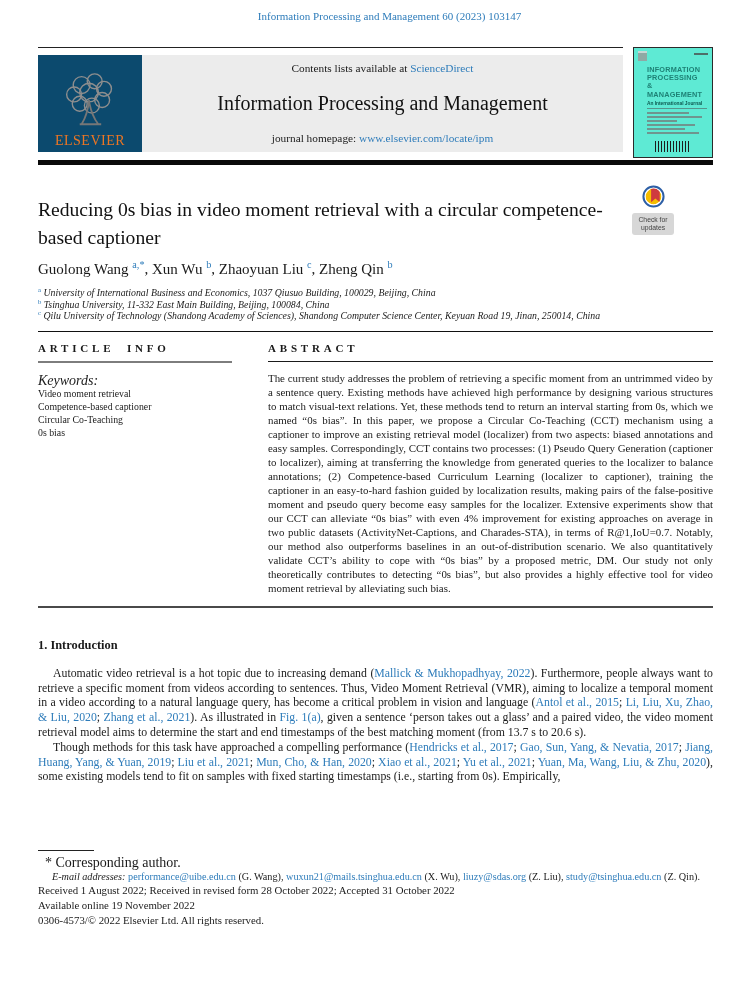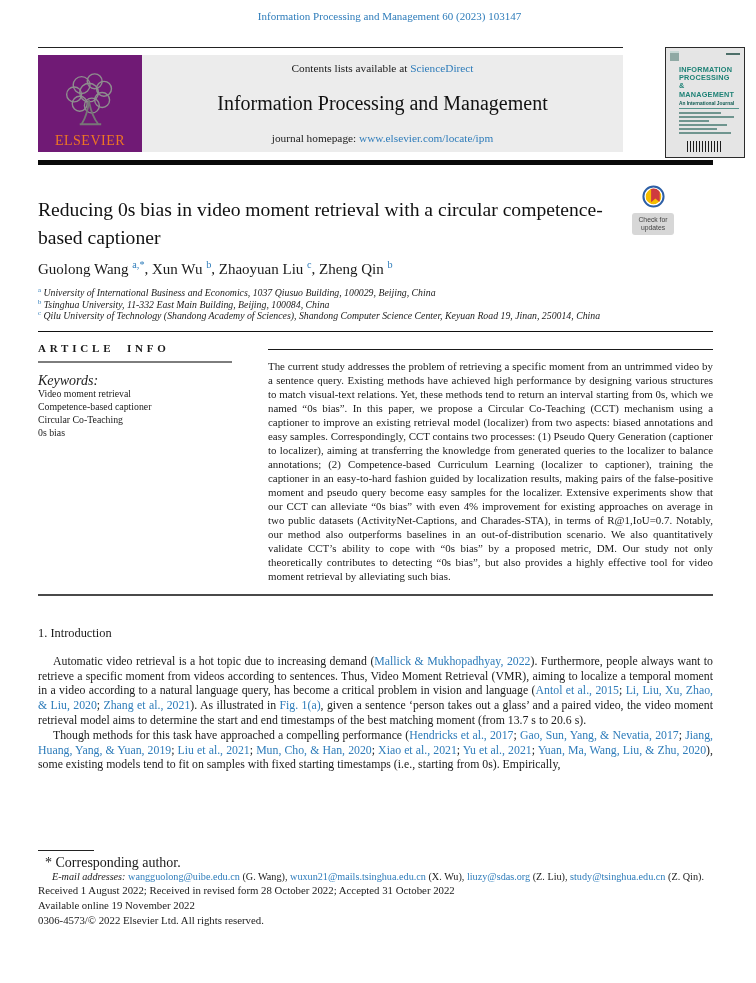--- a/index.html
+++ b/index.html
@@ -17,40 +17,39 @@
   .journal-ref {
     position:absolute; top:10px; left:0; width:100%;
     text-align:center; font-size:11px; color:#2e7cba;
   }
   .top-rule { position:absolute; left:38px; top:47px; width:585px; border-top:1.3px solid #222; }
   .banner {
     position:absolute; left:38px; top:55px; width:585px; height:97px;
     background:#ececec;
   }
   .logo-panel {
-    position:absolute; left:0; top:0; width:104px; height:97px; background:#701a75;
+    position:absolute; left:0; top:0; width:104px; height:97px; background:#0c4a6e;
     display:flex; flex-direction:column; align-items:center; justify-content:flex-end;
     padding-bottom:3px; box-sizing:border-box;
   }
   .elsevier-word {
     font-size:14px; letter-spacing:0.5px; color:#ee7623; margin-top:1px;
   }
   .banner-center {
     position:absolute; left:104px; right:0; top:0; bottom:0;
     display:flex; flex-direction:column; align-items:center; justify-content:space-between;
     padding:7px 0 8px 0; box-sizing:border-box;
   }
   .contents-line, .homepage-line { font-size:11.3px; color:#1a1a1a; }
   .banner-journal-title { font-size:20px; color:#111; }
 
   .cover {
     position:absolute; left:633px; top:47px; width:80px; height:111px;
-    background:#e5e5e5; border:1px solid #2b2b2b; box-sizing:border-box;
+    background:#5eead4; border:1px solid #2b2b2b; box-sizing:border-box;
     font-family:"Liberation Sans", sans-serif;
-    margin-left:32px;
   }
   .cov-head { display:flex; justify-content:space-between; padding:3px 4px 0 4px; }
   .cov-mark { width:9px; height:10px; background:#8fa9a4; box-shadow:inset 0 2px 0 #c7d8d5; }
   .cov-issn { width:14px; height:2px; background:#4d6f69; margin-top:2px; }
   .cov-title { margin:5px 0 0 13px; font-weight:bold; font-size:7.3px; line-height:8.2px; color:#1e8276; letter-spacing:0.2px; }
   .cov-sub { margin:2px 0 0 13px; font-weight:bold; font-size:4.8px; color:#0d5a50; }
   .cov-rule { margin:2px 5px 0 13px; border-top:1px solid #55958c; }
   .cov-lines { margin:3px 6px 0 13px; }
   .cov-lines div { height:2px; background:#6f958f; margin-bottom:2px; }
   .cl1{width:42px;} .cl2{width:55px;} .cl3{width:30px;} .cl4{width:48px;} .cl5{width:38px;} .cl6{width:52px;}
@@ -86,21 +85,21 @@
   .col-gap   { width:36px; }
   .col-right { flex:1; }
   .col-head { font-size:11px; font-weight:bold; letter-spacing:3.8px; word-spacing:6px; }
   .rule-left  { margin-top:7px; border-top:2.5px solid #7d7d7d; }
   .rule-right { margin-top:7px; border-top:1.5px solid #1a1a1a; }
   .kw-label { margin-top:11px; font-style:italic; font-size:14px; line-height:13px; }
   .kw-list div { font-size:9.8px; line-height:13px; }
   .abstract-body { margin-top:9px; font-size:10.9px; line-height:14px; text-align:justify; }
   .abs-rule { margin-top:11px; border-top:2px solid #4a4a4a; }
 
-  .sec-head { margin:30px 0 0 0; font-size:12.4px; font-weight:normal; }
+  .sec-head { margin:30px 0 0 0; font-size:12.4px; font-weight:bold; }
   .para { margin:13px 0 0 0; font-size:11.8px; line-height:14.8px; text-align:justify; text-indent:15px; }
   .para + .para { margin-top:0; }
 
   
   .bottom-block { position:absolute; left:38px; top:850px; width:675px; }
   .fn-rule { width:56px; border-top:1.3px solid #222; margin-bottom:5px; }
   .fn-line   { font-size:14px; line-height:13.5px; text-indent:7px; }
   .fn-emails { font-size:10.2px; line-height:13.5px; text-indent:14px; }
   .doi { margin-top:12px; font-size:10.8px; line-height:15px; }
   .meta-line { font-size:10.8px; line-height:15px; }
@@ -198,33 +197,34 @@
         <div class="kw-label">Keywords:</div>
         <div class="kw-list">
             <div>Video moment retrieval</div>
             <div>Competence-based captioner</div>
             <div>Circular Co-Teaching</div>
             <div>0s bias</div>
           </div>
       </div>
       <div class="col-gap"></div>
       <div class="col-right">
+        <div class="col-head">ABSTRACT</div>
         <div class="rule-right"></div>
         <div class="abstract-body">The current study addresses the problem of retrieving a specific moment from an untrimmed video by a sentence query. Existing methods have achieved high performance by designing various structures to match visual-text relations. Yet, these methods tend to return an interval starting from 0s, which we named “0s bias”. In this paper, we propose a Circular Co-Teaching (CCT) mechanism using a captioner to improve an existing retrieval model (localizer) from two aspects: biased annotations and easy samples. Correspondingly, CCT contains two processes: (1) Pseudo Query Generation (captioner to localizer), aiming at transferring the knowledge from generated queries to the localizer to balance annotations; (2) Competence-based Curriculum Learning (localizer to captioner), training the captioner in an easy-to-hard fashion guided by localization results, making pairs of the false-positive moment and pseudo query become easy samples for the localizer. Extensive experiments show that our CCT can alleviate “0s bias” with even 4% improvement for existing approaches on average in two public datasets (ActivityNet-Captions, and Charades-STA), in terms of R@1,IoU=0.7. Notably, our method also outperforms baselines in an out-of-distribution scenario. We also quantitatively validate CCT’s ability to cope with “0s bias” by a proposed metric, DM. Our study not only theoretically contributes to detecting “0s bias”, but also provides a highly effective tool for video moment retrieval by alleviating such bias.</div>
       </div>
     </div>
     <div class="abs-rule"></div>
 
     <h2 class="sec-head">1. Introduction</h2>
     <p class="para"><span>Automatic video retrieval is a hot topic due to increasing demand (</span><span class="lnk">Mallick &amp; Mukhopadhyay, 2022</span><span>). Furthermore, people always want to retrieve a specific moment from videos according to sentences. Thus, Video Moment Retrieval (VMR), aiming to localize a temporal moment in a video according to a natural language query, has become a critical problem in vision and language (</span><span class="lnk">Antol et al., 2015</span><span>; </span><span class="lnk">Li, Liu, Xu, Zhao, &amp; Liu, 2020</span><span>; </span><span class="lnk">Zhang et al., 2021</span><span>). As illustrated in </span><span class="lnk">Fig. 1(a)</span><span>, given a sentence ‘person takes out a glass’ and a paired video, the video moment retrieval model aims to determine the start and end timestamps of the best matching moment (from 13.7 s to 20.6 s).</span></p>
     <p class="para"><span>Though methods for this task have approached a compelling performance (</span><span class="lnk">Hendricks et al., 2017</span><span>; </span><span class="lnk">Gao, Sun, Yang, &amp; Nevatia, 2017</span><span>; </span><span class="lnk">Jiang, Huang, Yang, &amp; Yuan, 2019</span><span>; </span><span class="lnk">Liu et al., 2021</span><span>; </span><span class="lnk">Mun, Cho, &amp; Han, 2020</span><span>; </span><span class="lnk">Xiao et al., 2021</span><span>; </span><span class="lnk">Yu et al., 2021</span><span>; </span><span class="lnk">Yuan, Ma, Wang, Liu, &amp; Zhu, 2020</span><span>), some existing models tend to fit on samples with fixed starting timestamps (i.e., starting from 0s). Empirically,</span></p>
   </div>
 
   <div class="bottom-block">
     <div class="fn-rule"></div>
     <div class="fn-line">* Corresponding author.</div>
-    <div class="fn-emails"><span class="it">E-mail addresses: </span><span class="lnk">wangguolong@uibe.edu.cn</span><span> (G. Wang), </span><span class="lnk">wuxun21@mails.tsinghua.edu.cn</span><span> (X. Wu), </span><span class="lnk">liuzy@sdas.org</span><span> (Z. Liu), </span><span class="lnk">study@tsinghua.edu.cn</span><span> (Z. Qin).</span></div>
+    <div class="fn-emails"><span class="it">E-mail addresses: </span><span class="lnk">performance@uibe.edu.cn</span><span> (G. Wang), </span><span class="lnk">wuxun21@mails.tsinghua.edu.cn</span><span> (X. Wu), </span><span class="lnk">liuzy@sdas.org</span><span> (Z. Liu), </span><span class="lnk">study@tsinghua.edu.cn</span><span> (Z. Qin).</span></div>
     <div class="meta-line">Received 1 August 2022; Received in revised form 28 October 2022; Accepted 31 October 2022</div>
     <div class="meta-line">Available online 19 November 2022</div>
     <div class="meta-line">0306-4573/© 2022 Elsevier Ltd. All rights reserved.</div>
   </div>
 
 </div>
 
 </body></html>

